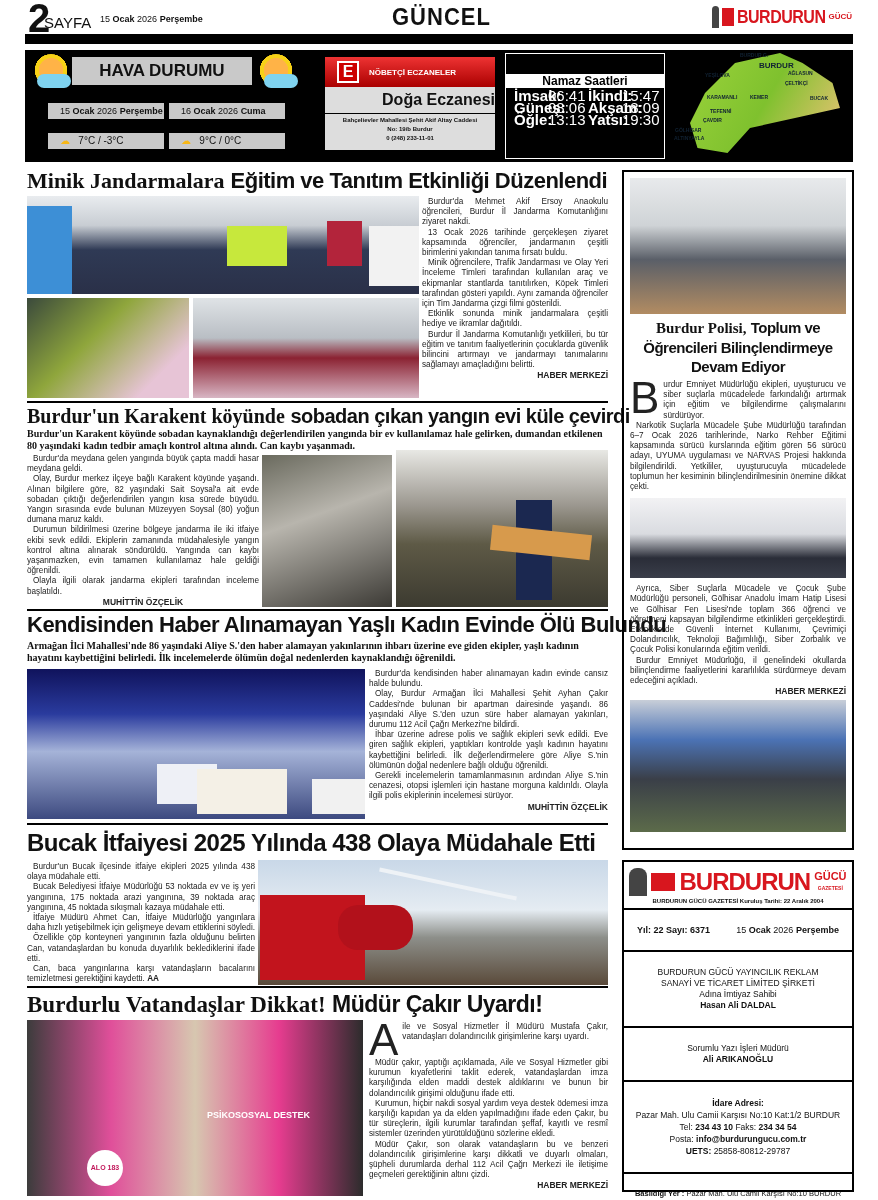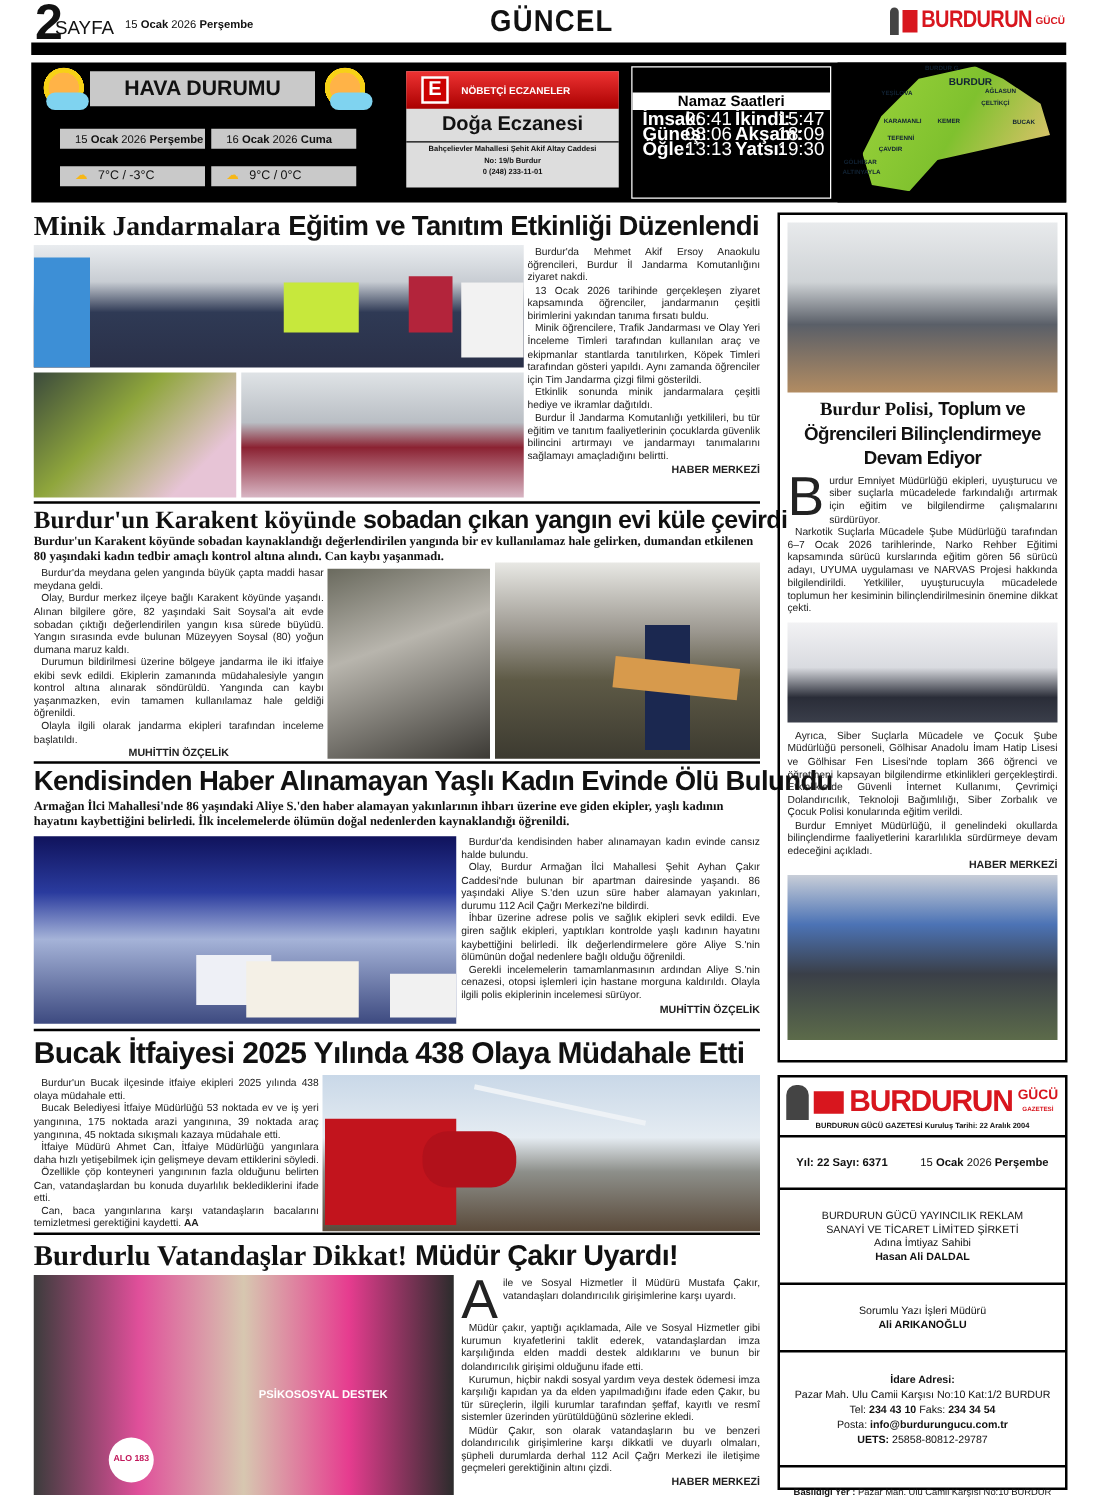--- a/index.html
+++ b/index.html
@@ -21,21 +21,21 @@
 .band{left:25px;top:50px;width:828px;height:112px;background:#000}
 .hava-title{left:52px;top:57px;width:200px;height:28px;background:#c9c9c9;font-weight:bold;font-size:17px;text-align:center;line-height:28px}
 .sun{width:36px;height:36px;border-radius:50%;background:radial-gradient(circle at 50% 45%,#ffb347 0 45%,#f7d117 46% 60%,transparent 61%)}
 .cloud{width:34px;height:14px;background:#7fd3f0;border-radius:8px}
 .dbox{background:#c9c9c9;font-size:9px;height:16px;line-height:16px;padding-left:12px}
 .tbox{background:#c9c9c9;font-size:10px;height:16px;line-height:16px;padding-left:12px}
 .ecz{left:325px;top:57px;width:170px;height:93px;background:#ddd}
 .ecz-top{height:30px;background:linear-gradient(#e33,#a00);display:flex;align-items:center}
 .ecz-e{width:22px;height:22px;background:#c00;border:2px solid #fff;color:#fff;font-weight:bold;font-size:16px;text-align:center;line-height:18px;margin:0 10px 0 12px}
 .ecz-lbl{color:#fff;font-weight:bold;font-size:8px}
-.ecz-name{font-weight:bold;font-size:16px;text-align:center;padding-top:4px;height:26px}
+.ecz-name{font-weight:bold;font-size:16px;text-align:right;padding-top:4px;height:26px}
 .ecz-addr{font-size:6px;font-weight:bold;text-align:center;line-height:9px;border-top:1px solid #000;padding-top:2px}
 .namaz{left:505px;top:53px;width:160px;height:106px;background:#000;border:1px solid #fff}
 .namaz-title{position:absolute;left:0;right:0;top:20px;background:#fff;color:#000;font-weight:bold;font-size:12px;text-align:center;height:14px;line-height:14px}
 .ngrid{position:absolute;left:8px;top:36px;display:grid;grid-template-columns:34px 40px 34px 34px;row-gap:0;color:#fff;font-size:15px;line-height:12px}
 .ngrid .k{font-weight:bold}
 .map{left:670px;top:50px;width:183px;height:112px;background:#000}
 .map-shape{position:absolute;left:20px;top:3px;width:150px;height:100px;background:linear-gradient(120deg,#9bd33b,#7fc12e 50%,#f1c27a);clip-path:polygon(10% 40%,30% 10%,60% 0%,75% 10%,95% 30%,100% 55%,70% 65%,40% 75%,25% 100%,5% 95%,0 70%)}
 .mlbl{position:absolute;font-size:5px;font-weight:bold;color:#123}
 
 .h-mixed{white-space:nowrap}

